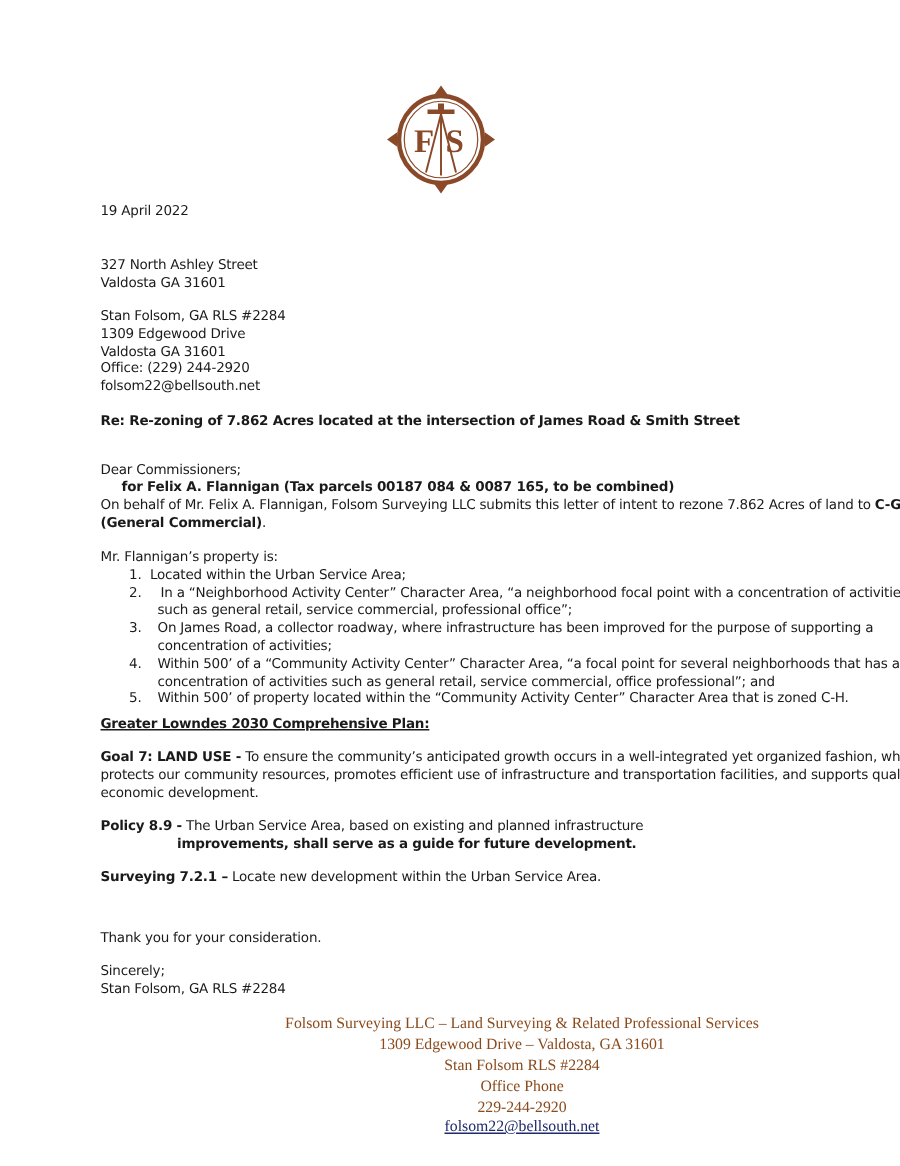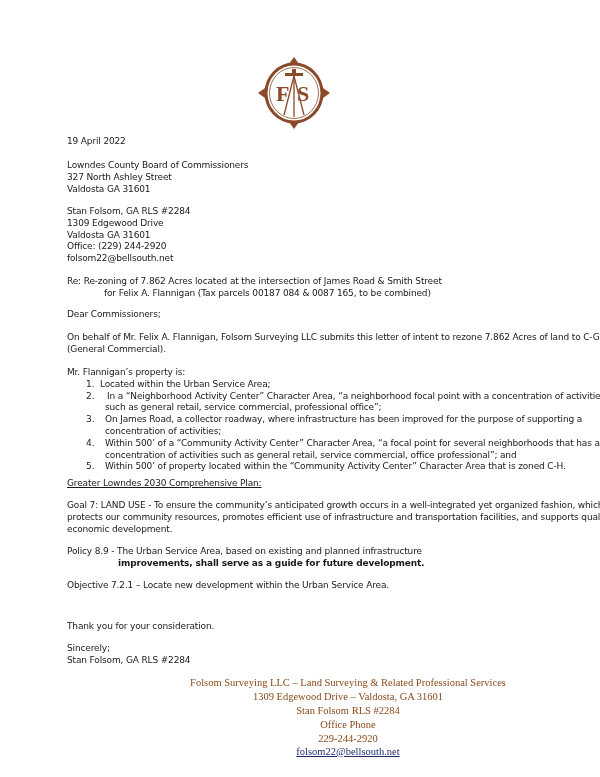--- a/index.html
+++ b/index.html
@@ -1,24 +1,24 @@
 <!DOCTYPE html>
 <html><head>
 <meta charset="utf-8">
 <style>
   html, body { margin: 0; padding: 0; background: #ffffff; }
   body { width: 600px; height: 777px; position: relative; overflow: hidden;
          font-family: "DejaVu Sans", sans-serif; color: #1a1a1a; }
   .page { position: absolute; left: 0; top: 0; width: 600px; height: 777px; }
   .ln { position: absolute; left: 67px; font-size: 9px; line-height: 12px; white-space: nowrap; letter-spacing: -0.15px; }
-  .b { font-weight: normal; }
+  .b { font-weight: bold; }
   .u { text-decoration: underline; }
   .li-num { position: absolute; left: 86px; font-size: 9px; line-height: 12px; }
   .li-txt { position: absolute; left: 105px; font-size: 9px; line-height: 12px; white-space: nowrap; letter-spacing: -0.15px; }
-  .re-indent { left: 104px; }
+  .re-indent { left: 81px; margin-top: 32px; }
   .policy-indent { left: 118px; font-weight: bold; }
   .logo { position: absolute; left: 257px; top: 56px; width: 74px; height: 74px; }
   .footer { position: absolute; left: 0; width: 600px; text-align: center;
             font-family: "Liberation Serif", "DejaVu Serif", serif; font-size: 10.5px; line-height: 14px;
             color: #8a4a1c; white-space: nowrap; margin-left: 48px; }
   .footer-link { color: #1f2a6b; text-decoration: underline; }
 </style>
 </head>
 <body>
 
@@ -37,21 +37,20 @@
       <line x1="37" y1="20" x2="27" y2="59" stroke-width="1.3"></line>
       <line x1="37" y1="20" x2="37" y2="61" stroke-width="1.3"></line>
       <line x1="37" y1="20" x2="47" y2="59" stroke-width="1.3"></line>
       <text x="19" y="45" font-family="Liberation Serif, serif" font-size="22" font-weight="bold" stroke="none">F</text>
       <text x="40" y="45" font-family="Liberation Serif, serif" font-size="22" font-weight="bold" stroke="none">S</text>
     </g>
   </svg>
 
   <div class="ln" style="top:135px">19 April 2022</div>
 
-  <div class="ln" style="top:159px">Lowndes County Board of Commissioners</div>
   <div class="ln" style="top:171px">327 North Ashley Street</div>
   <div class="ln" style="top:183px">Valdosta GA 31601</div>
 
   <div class="ln" style="top:205px">Stan Folsom, GA RLS #2284</div>
   <div class="ln" style="top:217px">1309 Edgewood Drive</div>
   <div class="ln" style="top:229px">Valdosta GA 31601</div>
   <div class="ln" style="top:240px">Office: (229) 244-2920</div>
   <div class="ln" style="top:252px">folsom22@bellsouth.net</div>
 
   <div class="ln b" style="top:275px">Re: Re-zoning of 7.862 Acres located at the intersection of James Road &amp; Smith Street</div>
@@ -101,21 +100,21 @@
   </div>
   <div class="ln" style="top:511px">protects our community resources, promotes efficient use of infrastructure and transportation facilities, and supports quality</div>
   <div class="ln" style="top:523px">economic development.</div>
 
   <div class="ln" style="top:545px">
     <span class="b">Policy 8.9 -</span><span> The Urban Service Area, based on existing and planned infrastructure</span>
   </div>
   <div class="ln policy-indent" style="top:557px">improvements, shall serve as a guide for future development.</div>
 
   <div class="ln" style="top:579px">
-    <span class="b">Objective 7.2.1 –</span><span> Locate new development within the Urban Service Area.</span>
+    <span class="b">Surveying 7.2.1 –</span><span> Locate new development within the Urban Service Area.</span>
   </div>
 
 
   <div class="ln" style="top:620px">Thank you for your consideration.</div>
 
   <div class="ln" style="top:642px">Sincerely;</div>
   <div class="ln" style="top:654px">Stan Folsom, GA RLS #2284</div>
 
   <div>
     <div class="footer" style="top:676px">Folsom Surveying LLC – Land Surveying &amp; Related Professional Services</div>

